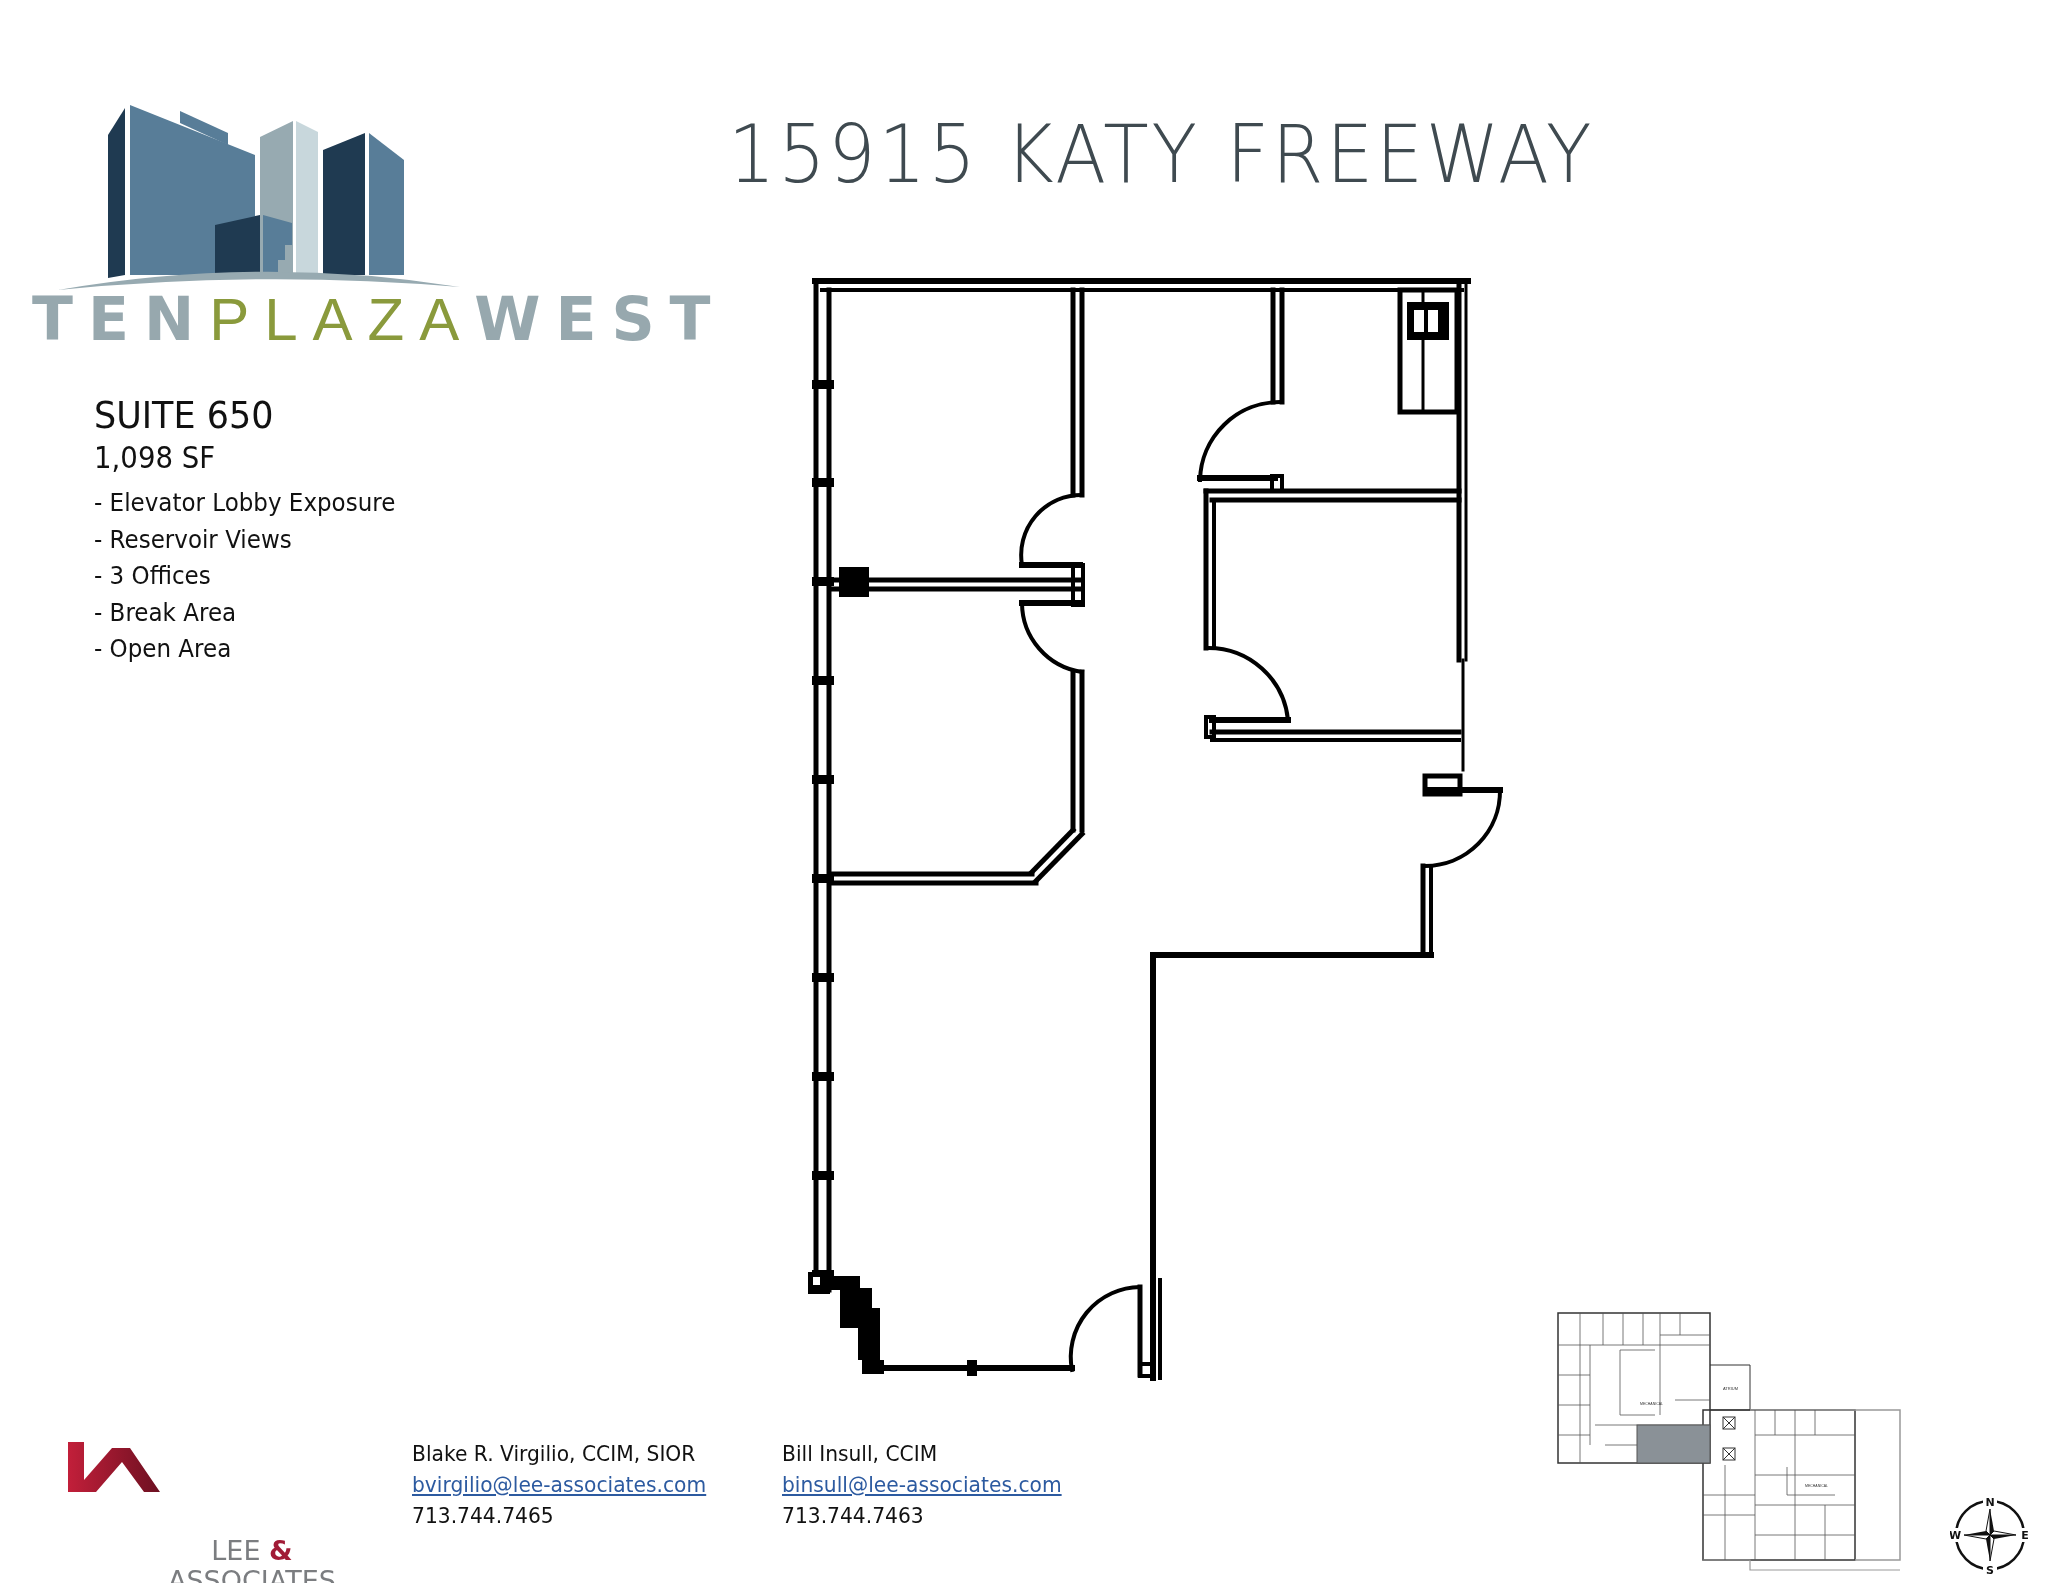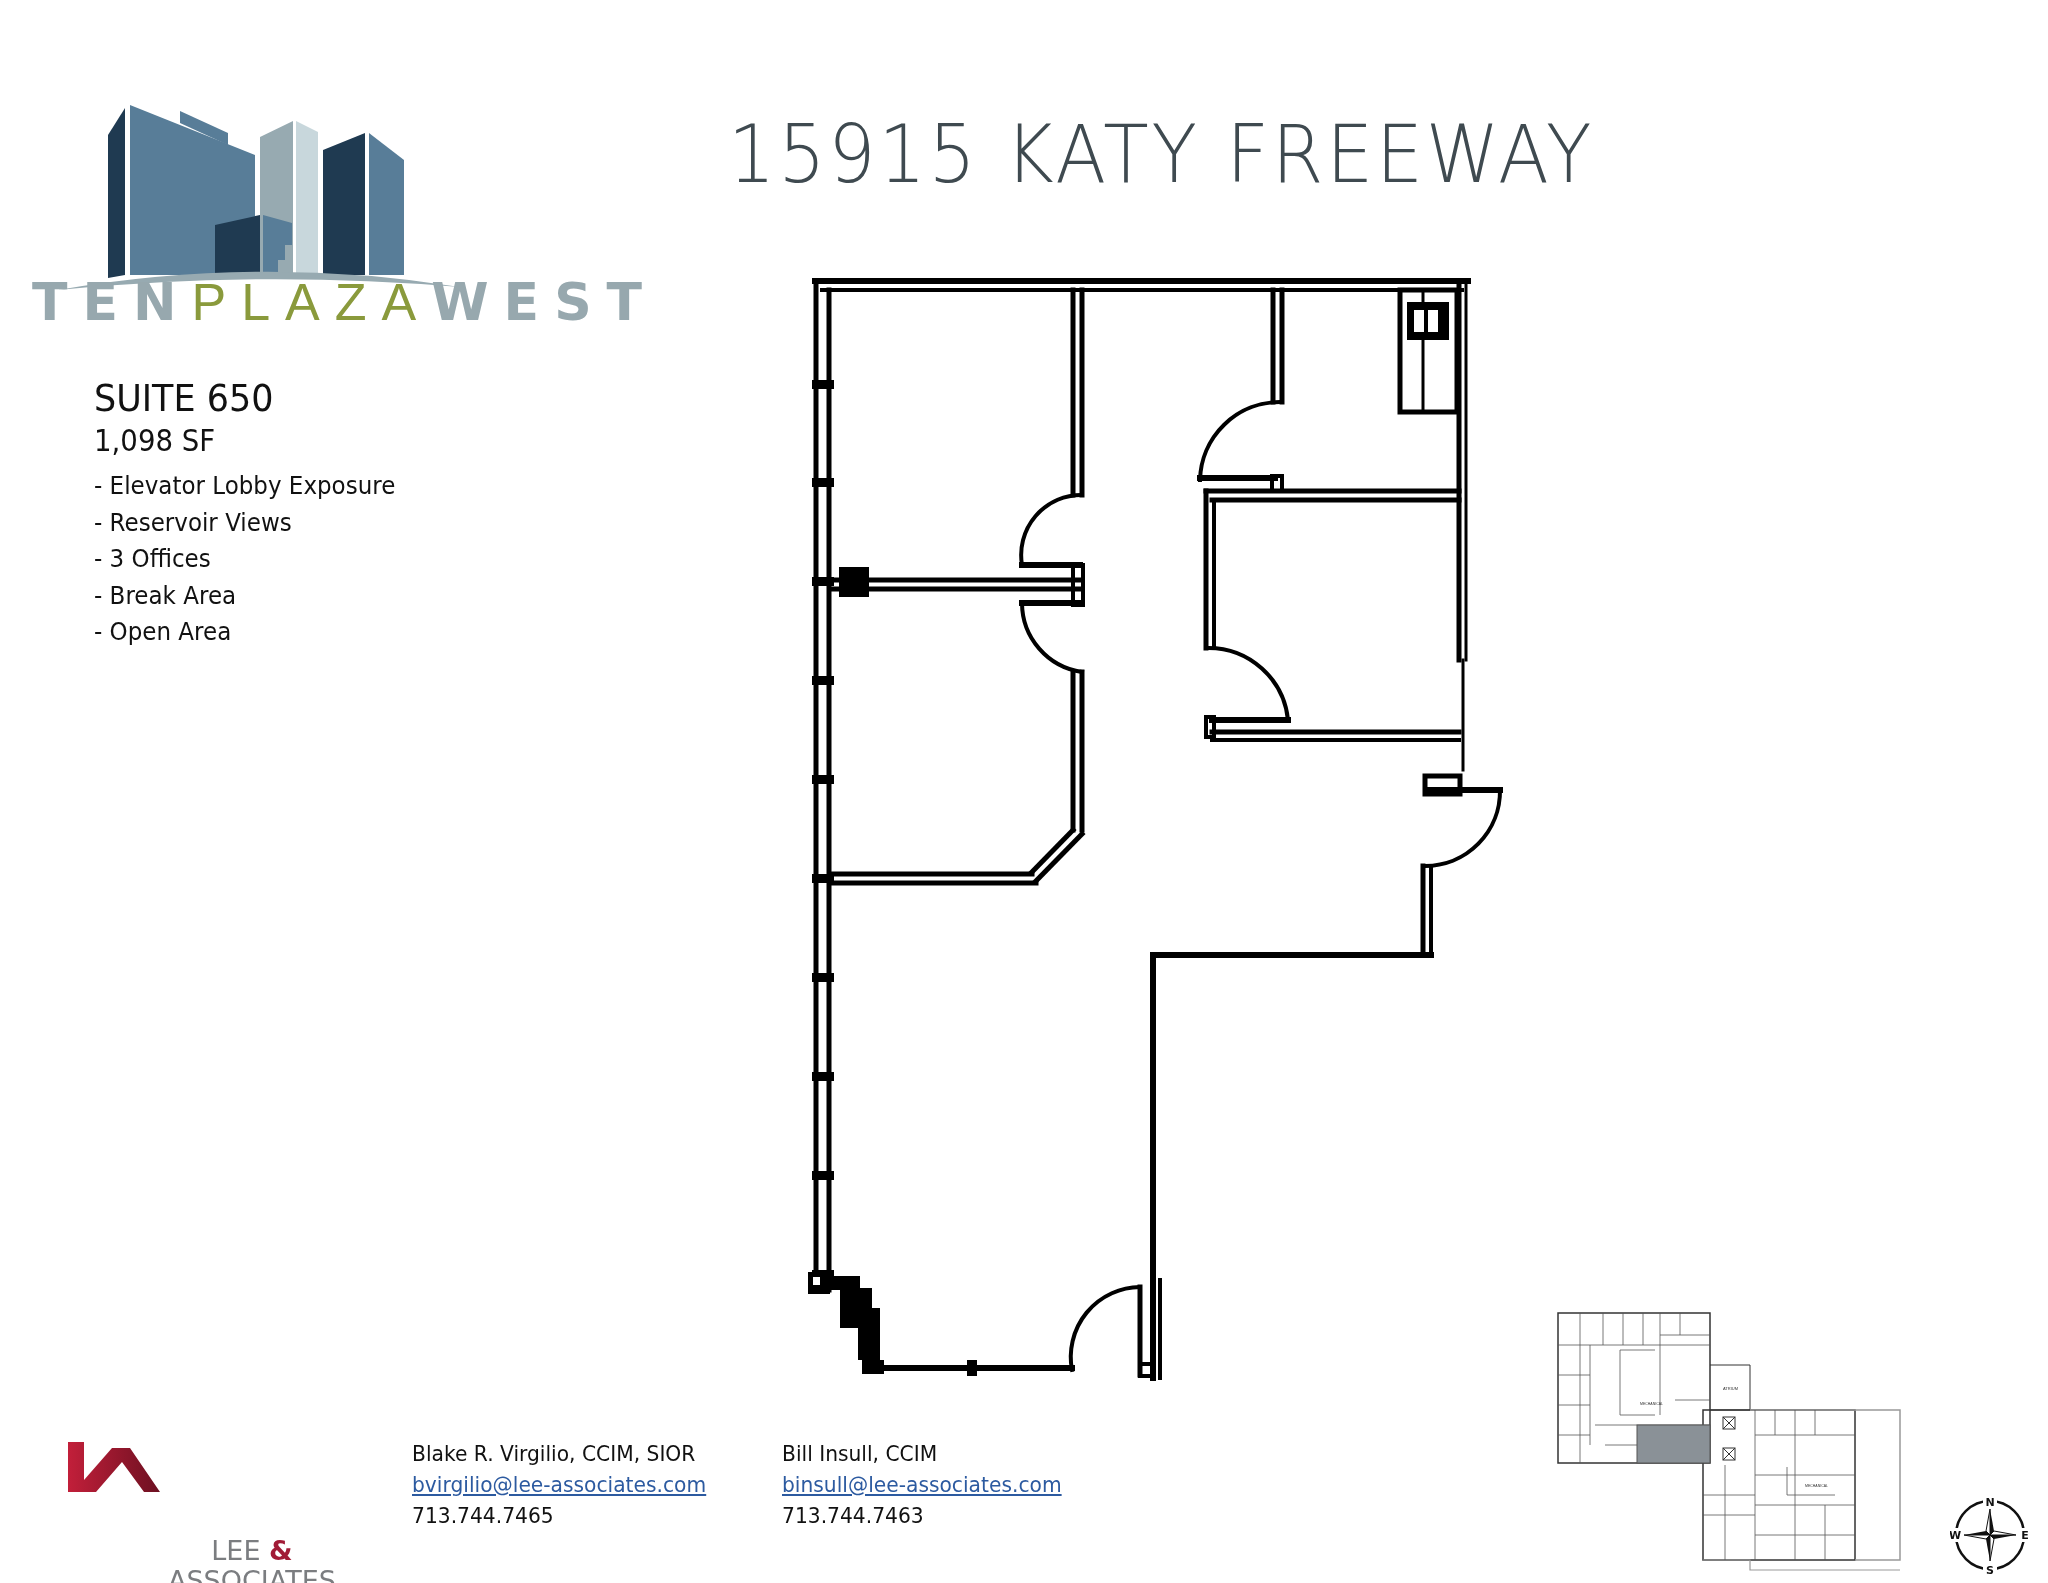--- a/index.html
+++ b/index.html
@@ -1,23 +1,23 @@
 <!DOCTYPE html>
 <html><head>
 <meta charset="utf-8">
 <style>
   html, body { margin:0; padding:0; background:#ffffff; }
   body { width:2048px; height:1583px; position:relative; overflow:hidden; font-family:"Liberation Sans", sans-serif; color:#111; }
   .abs { position:absolute; }
   #logo { left:30px; top:75px; width:480px; height:260px; }
-  #logo-word { left:32px; top:272px; font-size:52px; letter-spacing:15px; white-space:nowrap; font-family:"DejaVu Sans", sans-serif; }
+  #logo-word { left:32px; top:284px; font-size:60px; letter-spacing:15px; white-space:nowrap; font-family:"DejaVu Sans", sans-serif; }
   #logo-word .w1, #logo-word .w3 { color:#97a8ae; font-weight:bold; }
   #logo-word .w2 { color:#8a9a3c; font-weight:normal; font-family:"Liberation Sans", sans-serif; }
   #title { left:728px; top:108px; font-size:80px; color:#3f4a50; letter-spacing:3px; white-space:nowrap; font-family:"DejaVu Sans", sans-serif; font-weight:300; transform:scaleX(0.93); transform-origin:left top; }
-  #suite { left:94px; top:376px; }
+  #suite { left:94px; top:393px; }
   #suite .name { font-size:38px; line-height:44px; color:#111; font-family:"DejaVu Sans", sans-serif; transform:scaleX(0.92); transform-origin:left; white-space:nowrap; }
   #suite .sf { font-size:30px; line-height:42px; color:#111; font-family:"DejaVu Sans", sans-serif; transform:scaleX(0.92); transform-origin:left; white-space:nowrap; }
   #suite ul { list-style:none; margin:6px 0 10px 0; padding:0; }
   #suite li { font-size:25px; line-height:36.5px; color:#111; font-family:"DejaVu Sans", sans-serif; white-space:nowrap; transform:scaleX(0.92); transform-origin:left; }
   #plan { left:0; top:0; width:2048px; height:1583px; }
   #lee { left:66px; top:1440px; }
   #lee-text { left:168px; top:1536px; font-size:27px; line-height:30px; color:#7b7d80; font-family:"DejaVu Sans", sans-serif; white-space:nowrap;text-align:center; }
   #lee-text .amp { color:#a11b36; font-weight:bold; }
   .contact { font-family:"DejaVu Sans", sans-serif; font-size:22px; line-height:31px; color:#111; white-space:nowrap; transform:scaleX(0.92); transform-origin:left top; }
   .contact a { color:#2c5aa0; text-decoration:underline; }

